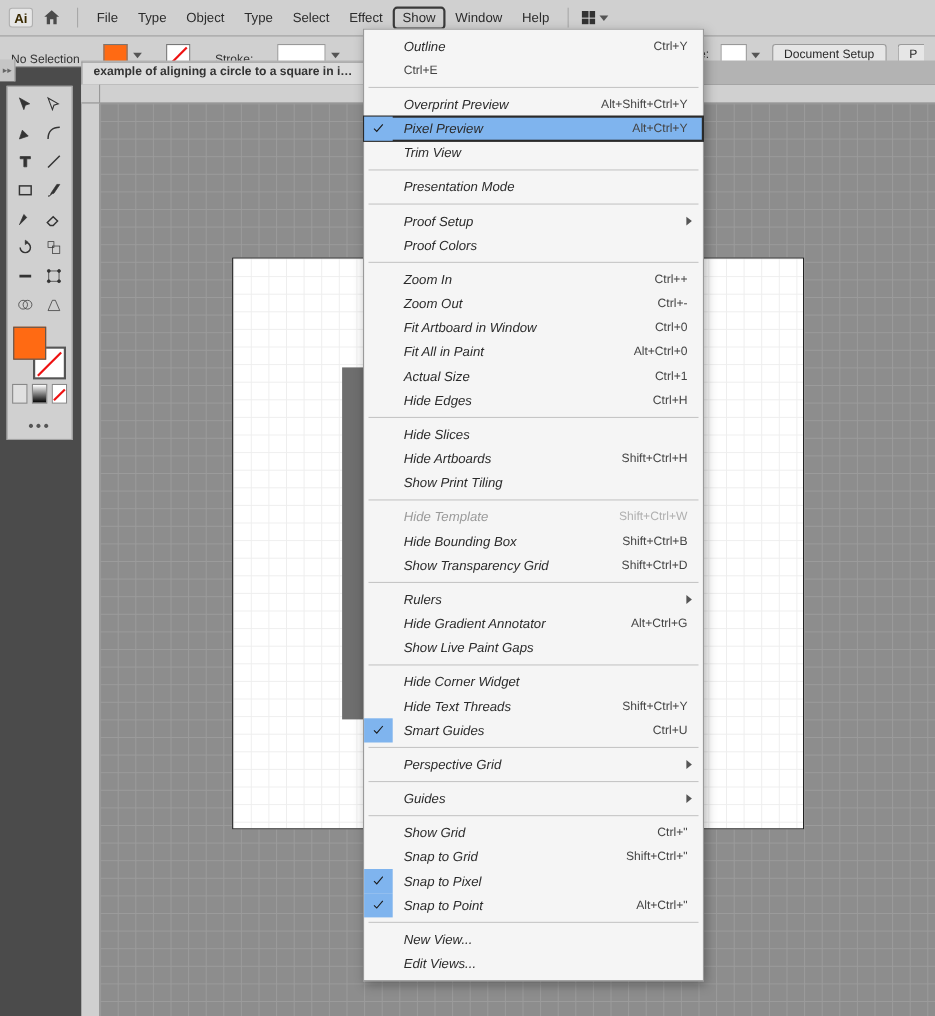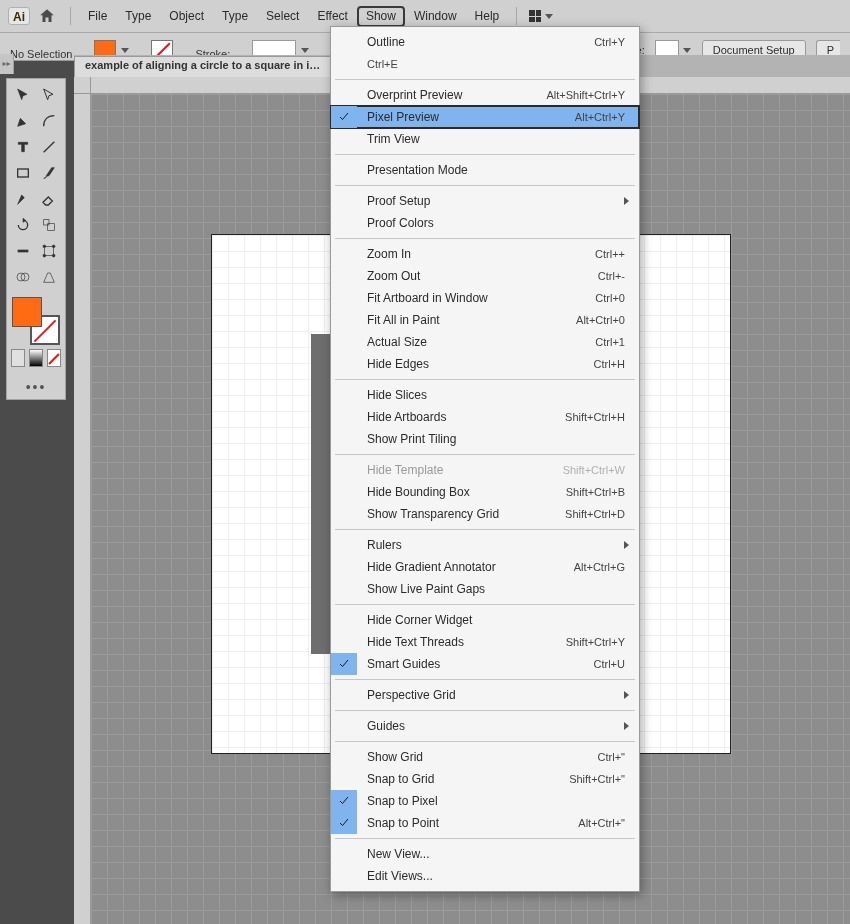--- a/index.html
+++ b/index.html
@@ -72,21 +72,21 @@
   .artboard{position:absolute;left:120px;top:140px;width:520px;height:520px;border:1px solid #222;
     background-color:#fff;
     background-image:linear-gradient(#eee 1px,transparent 1px),linear-gradient(90deg,#eee 1px,transparent 1px);
     background-size:16px 16px;
   }
   .graybox{position:absolute;left:220px;top:240px;width:110px;height:320px;background:#6e6e6e;}
 
   
   .menu{position:absolute;left:330px;top:26px;width:310px;background:#f5f5f5;border:1px solid #9a9a9a;box-shadow:2px 3px 10px rgba(0,0,0,.35);padding:4px 0;font-size:12px;}
   .mi{display:flex;align-items:center;height:22px;padding:0 14px 0 36px;position:relative;cursor:default;}
-  .mi .label{flex:1;white-space:nowrap;}
+  .mi .label{flex:1;white-space:nowrap;font-style:italic;}
   .mi .accel{color:#444;font-size:11px;}
   .mi .arrow{position:absolute;right:10px;width:0;height:0;border-top:4px solid transparent;border-bottom:4px solid transparent;border-left:5px solid #555;}
   .mi.disabled{color:#9a9a9a;align-items:center;}
   .mi.disabled .accel{color:#b0b0b0;}
   .mi.sel{background:#7fb4ee; outline:2px solid #2a2a2a; outline-offset:-1px;}
   .mi .check{position:absolute;left:0;top:0;width:26px;height:22px;background:#7fb4ee;display:none;align-items:center;justify-content:center;}
   .mi.checked .check{display:flex;}
   .mi .check svg{width:12px;height:12px;stroke:#1a1a1a;fill:none;stroke-width:2;}
   .msep{height:1px;margin:4px 4px;background:#c6c6c6;}
 

